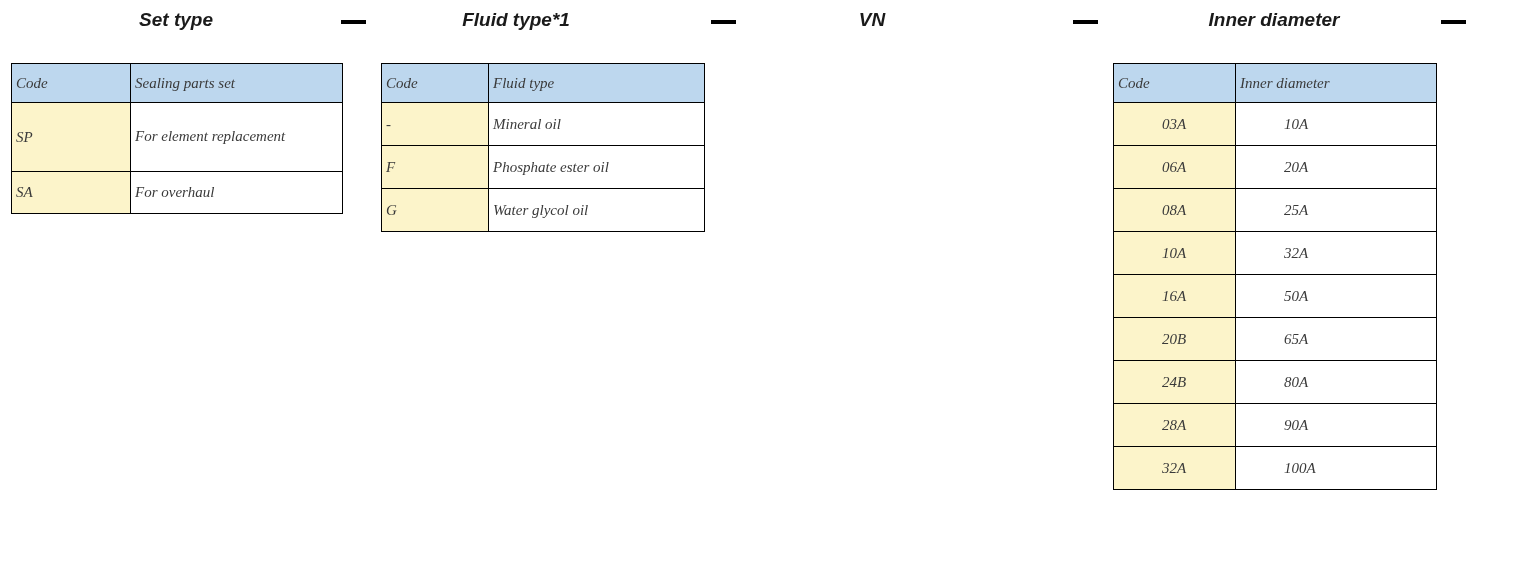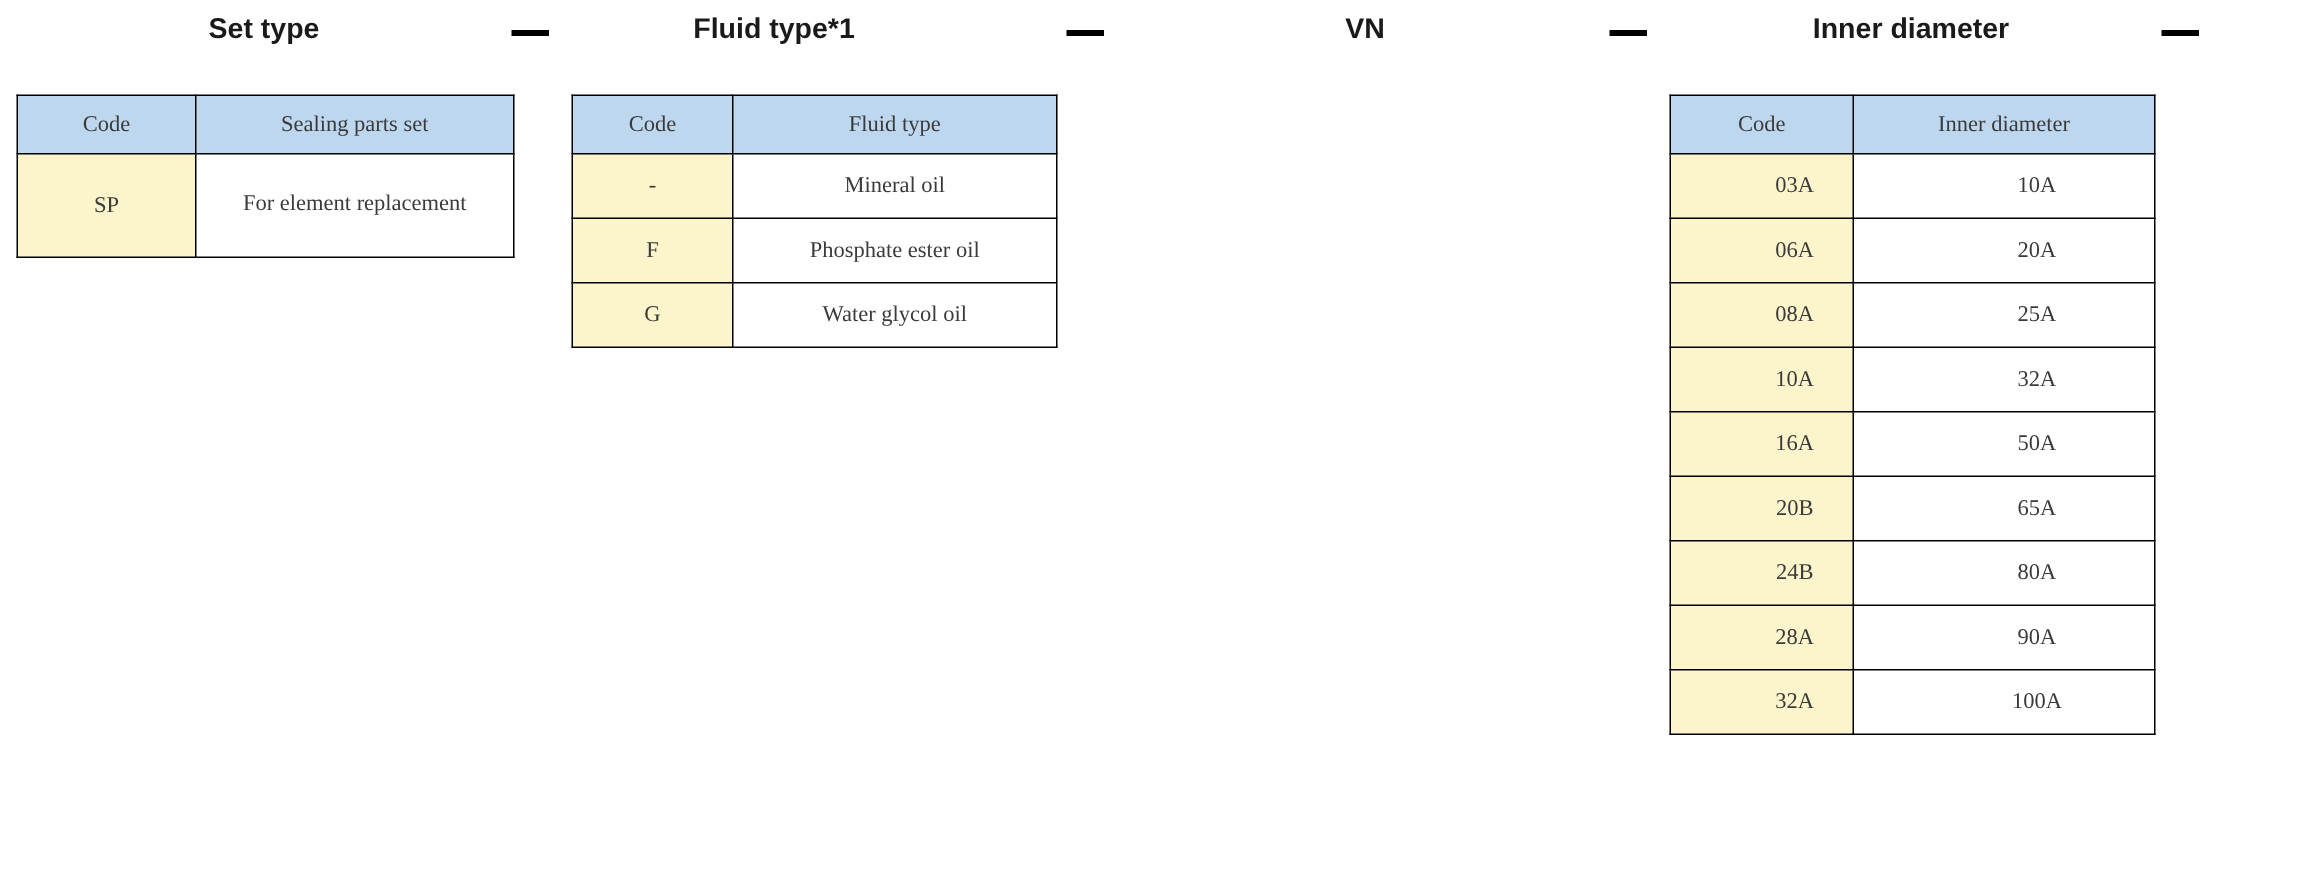--- a/index.html
+++ b/index.html
@@ -12,20 +12,21 @@
     width: 1531px;
     height: 579px;
     position: relative;
     font-family: "Liberation Sans", sans-serif;
     overflow: hidden;
   }
   .stage {
     position: relative;
     width: 1531px;
     height: 465px;
+    font-style: italic;
   }
 
   
   .group-title {
     position: absolute;
     font-family: "Liberation Sans", sans-serif;
     font-weight: bold;
     font-size: 19px;
     color: #1a1a1a;
     white-space: nowrap;
@@ -46,21 +47,21 @@
     position: absolute;
     border-collapse: collapse;
     table-layout: fixed;
     font-family: "Liberation Serif", serif;
     font-size: 15px;
     color: #3a3a3a;
     background: #ffffff;
   }
   .code-table td, .code-table th {
     border: 1px solid #000000;
-    text-align: center;
+    text-align: left;
     vertical-align: middle;
     font-weight: normal;
     padding: 0 4px;
   }
   .code-table thead th {
     background: #bdd7ee;
     height: 38px;
   }
   .code-table tbody td.code-cell {
     background: #fcf4ca;
@@ -95,21 +96,21 @@
 <div class="stage">
 
   <div class="group-title" style="left:101px; top:10px; width:150px;">Set type</div>
 
   <div class="sep-dash" style="left:341px; top:20px;"></div>
 
   <div class="group-title" style="left:441px; top:10px; width:150px;">Fluid type*1</div>
 
   <div class="sep-dash" style="left:711px; top:20px;"></div>
 
-  <div class="group-title" style="left:860px; top:10px; width:100px;">VN</div>
+  <div class="group-title" style="left:822px; top:10px; width:100px;">VN</div>
 
   <div class="sep-dash" style="left:1073px; top:20px;"></div>
 
   <div class="group-title" style="left:1174px; top:10px; width:200px;">Inner diameter</div>
 
   <div class="sep-dash" style="left:1441px; top:20px;"></div>
 
   <table class="code-table" id="table-set-type">
     <colgroup>
         <col class="c-code">
@@ -119,20 +120,24 @@
       <tr>
         <th>Code</th>
         <th>Sealing parts set</th>
       </tr>
     </thead>
     <tbody>
       <tr class="row-tall">
         <td class="code-cell">SP</td>
         <td class="desc-cell two-line">For element replacement</td>
       </tr>
+      <tr class="row-normal">
+        <td class="code-cell">SA</td>
+        <td class="desc-cell">For overhaul</td>
+      </tr>
     </tbody>
   </table>
 
   <table class="code-table" id="table-fluid-type">
     <colgroup>
         <col class="c-code">
         <col class="c-desc">
       </colgroup>
     <thead>
       <tr>

